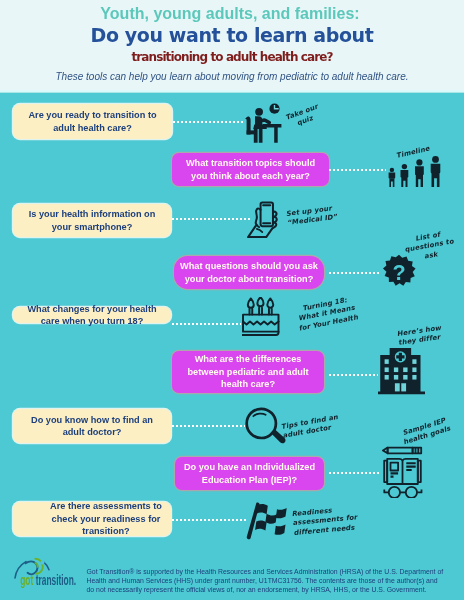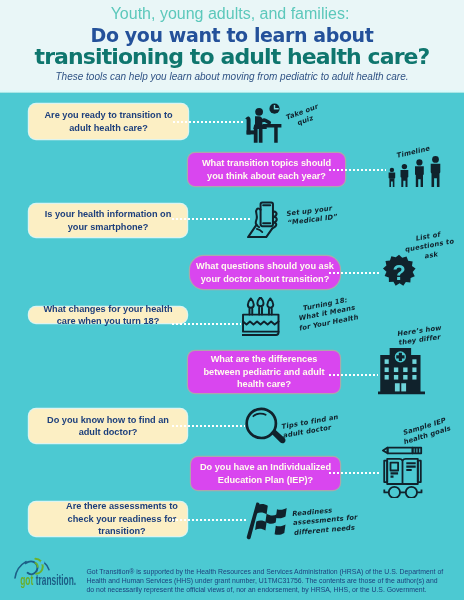--- a/index.html
+++ b/index.html
@@ -5,33 +5,33 @@
 <style>
   html,body{margin:0;padding:0;}
   body{width:464px;height:600px;overflow:hidden;
        font-family:"Liberation Sans",sans-serif;background:#4cc9d2;}
   .page{position:relative;width:464px;height:600px;overflow:hidden;background:#4cc9d2;}
 
   
   .header{position:absolute;left:0;top:0;width:464px;height:90px;
           background:#e9f6f7;text-align:center;}
   .kicker{position:absolute;left:0;top:4.5px;width:460px;
-          font-size:16px;font-weight:400;color:#5cc8bb;line-height:18px;}
+          font-size:16px;font-weight:700;color:#5cc8bb;line-height:18px;}
   .h1a{position:absolute;left:0;top:24px;width:464px;font-family:"DejaVu Sans",sans-serif;
        font-size:19px;font-weight:700;color:#24519a;letter-spacing:-.4px;line-height:22px;}
   .h1b{position:absolute;left:0;top:45.5px;width:464px;font-family:"DejaVu Sans",sans-serif;
-       font-size:22px;font-weight:700;color:#0f766e;letter-spacing:-.9px;line-height:22px;}
+       font-size:12px;font-weight:700;color:#7f1d1d;letter-spacing:-.9px;line-height:22px;}
   .sub{position:absolute;left:0;top:71px;width:464px;
        font-size:10px;font-style:italic;color:#2f5284;line-height:12px;}
   .hdrrule{position:absolute;left:0;top:90px;width:464px;height:3px;
            background:linear-gradient(to bottom,#e2f8f9 0%,#d6fbfb 55%,#8fd9d9 100%);}
 
   
   .box{position:absolute;border-radius:7px;display:flex;align-items:center;
-       justify-content:center;text-align:center;box-sizing:border-box;padding:0 6px;margin-left:16px;}
+       justify-content:center;text-align:center;box-sizing:border-box;padding:0 6px;}
   .box span{display:block;width:100%;}
   .cream{background:#fcefc4;color:#1d3f7c;box-shadow:0 0 0 1.2px #ddf4f0;}
   .grey{background:#d946ef;color:#fffcee;box-shadow:0 0 0 1.2px #a9a9ab;}
   .box span{font-size:9.2px;font-weight:700;line-height:12.4px;letter-spacing:0px;}
 
   
   .dots{position:absolute;height:2px;
         background-image:linear-gradient(to right,#ffffff 0 2px,rgba(255,255,255,0) 2px 4px);
         background-size:4px 2px;background-repeat:repeat-x;}
 

